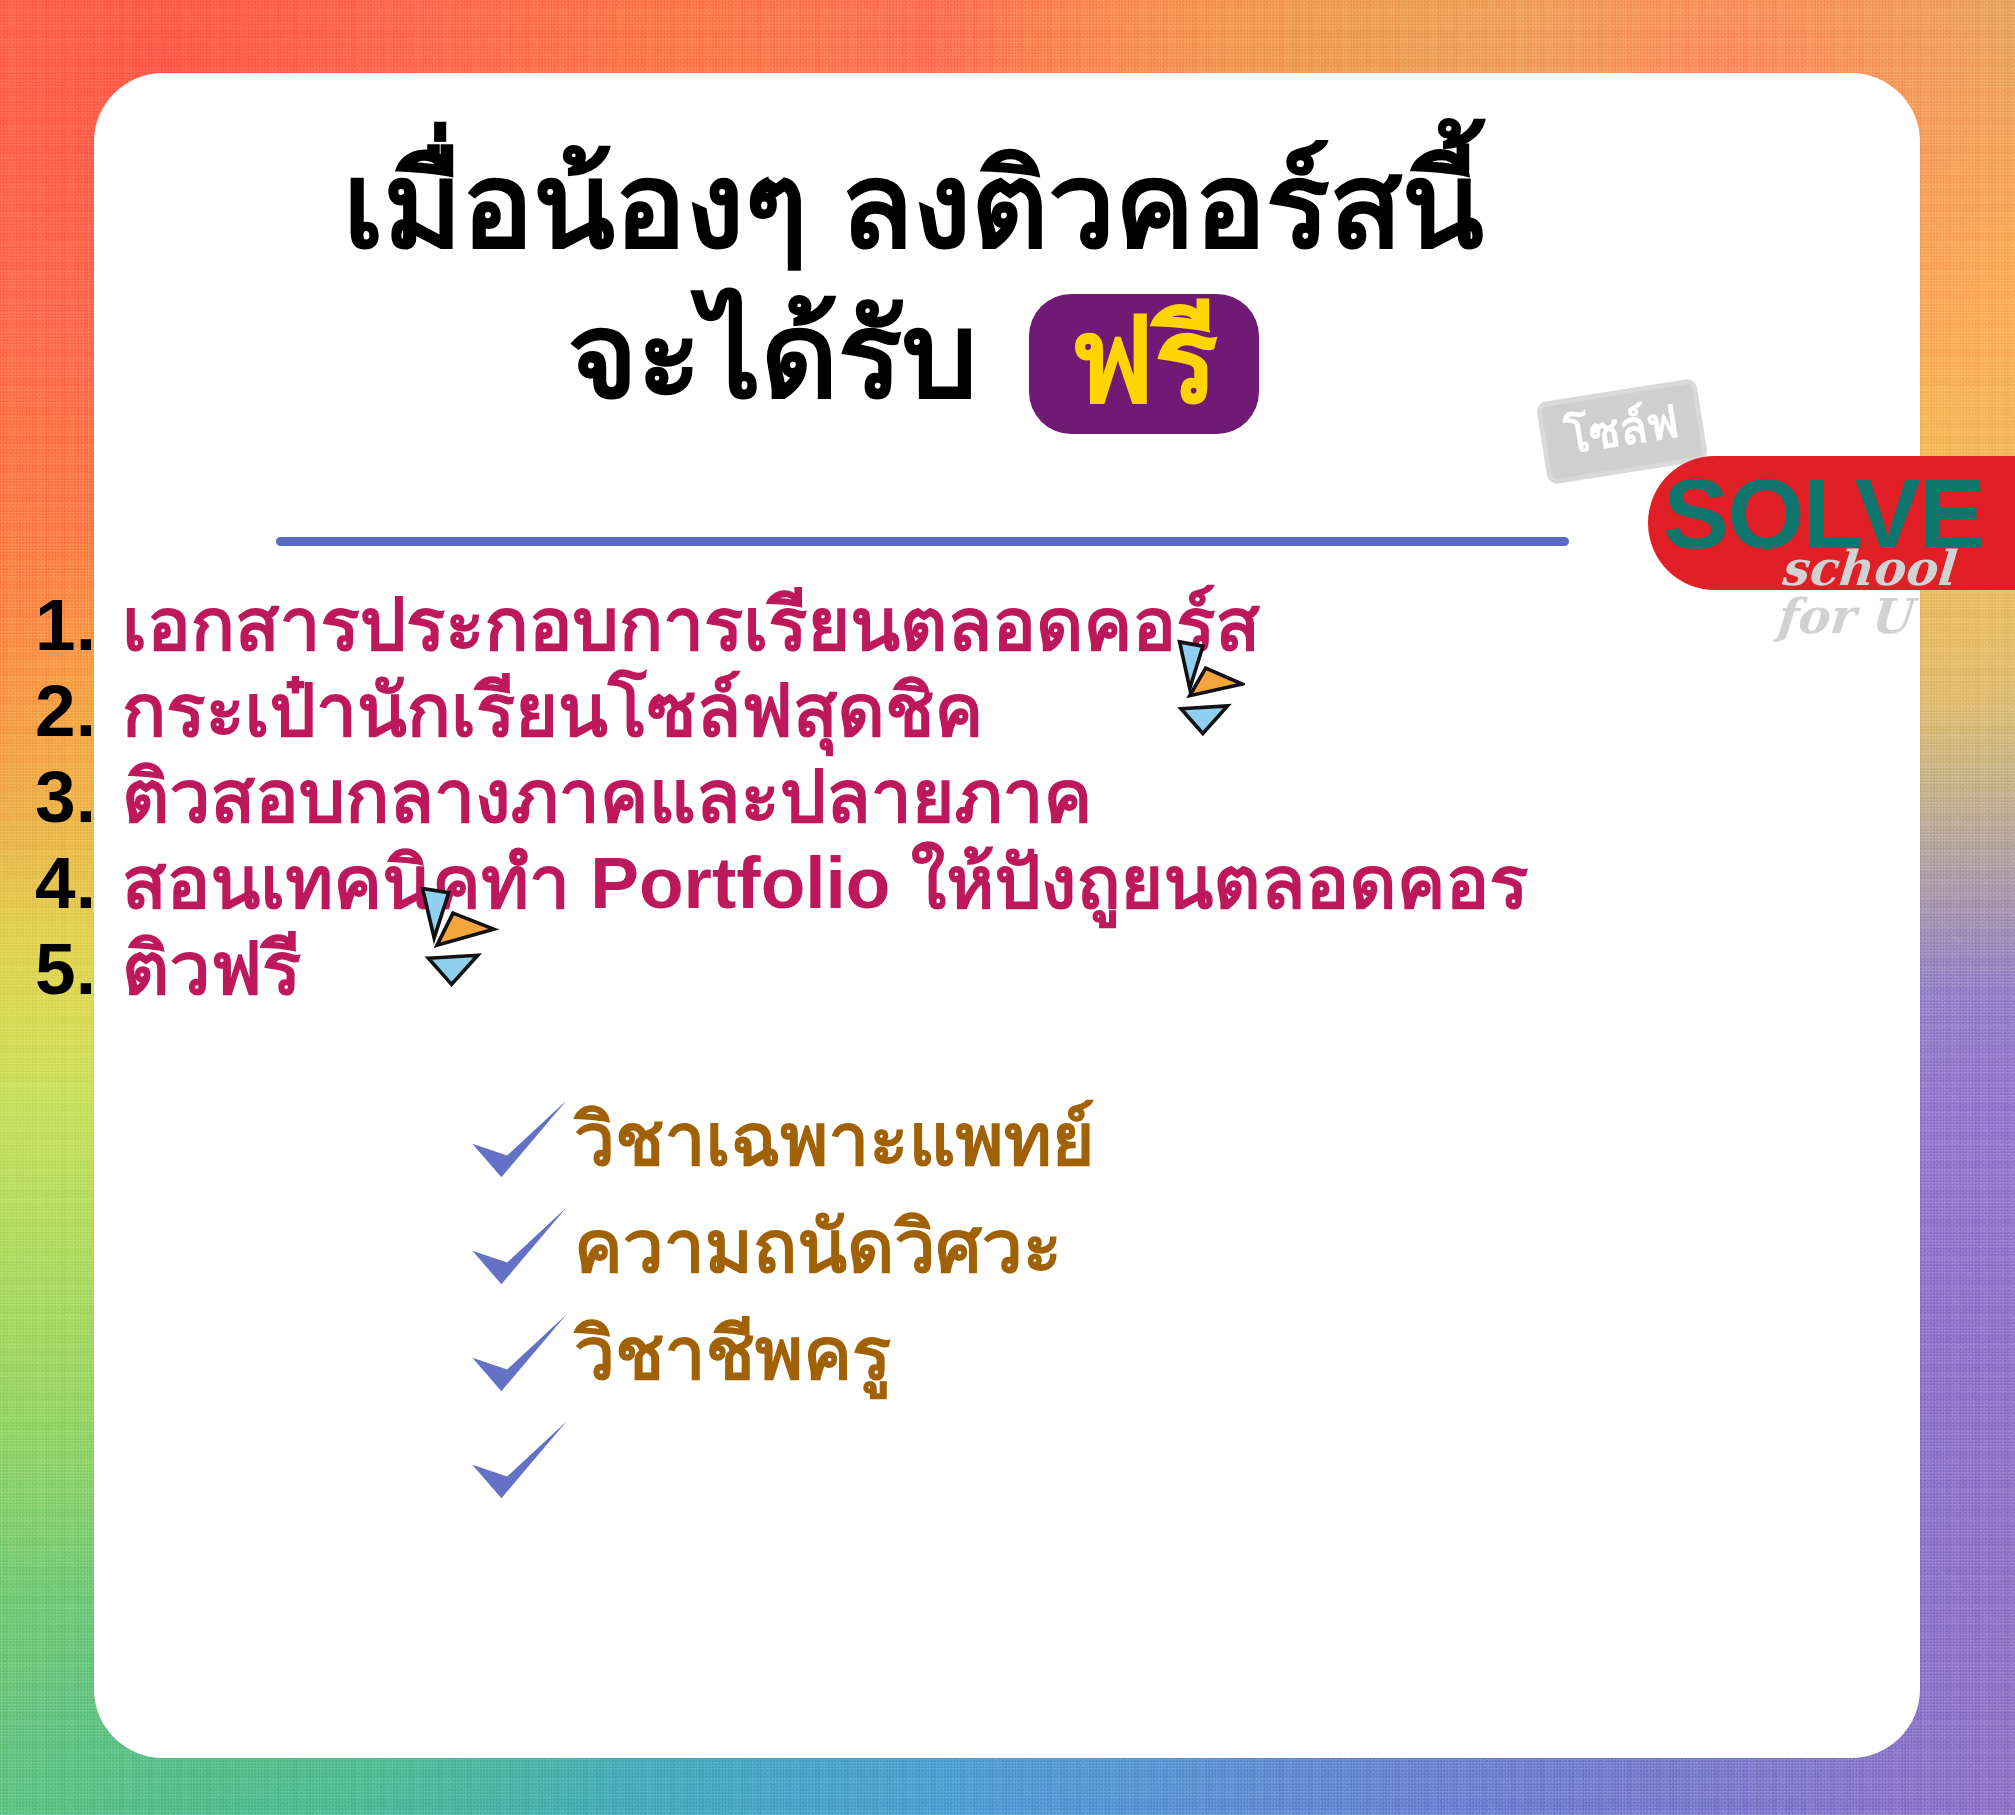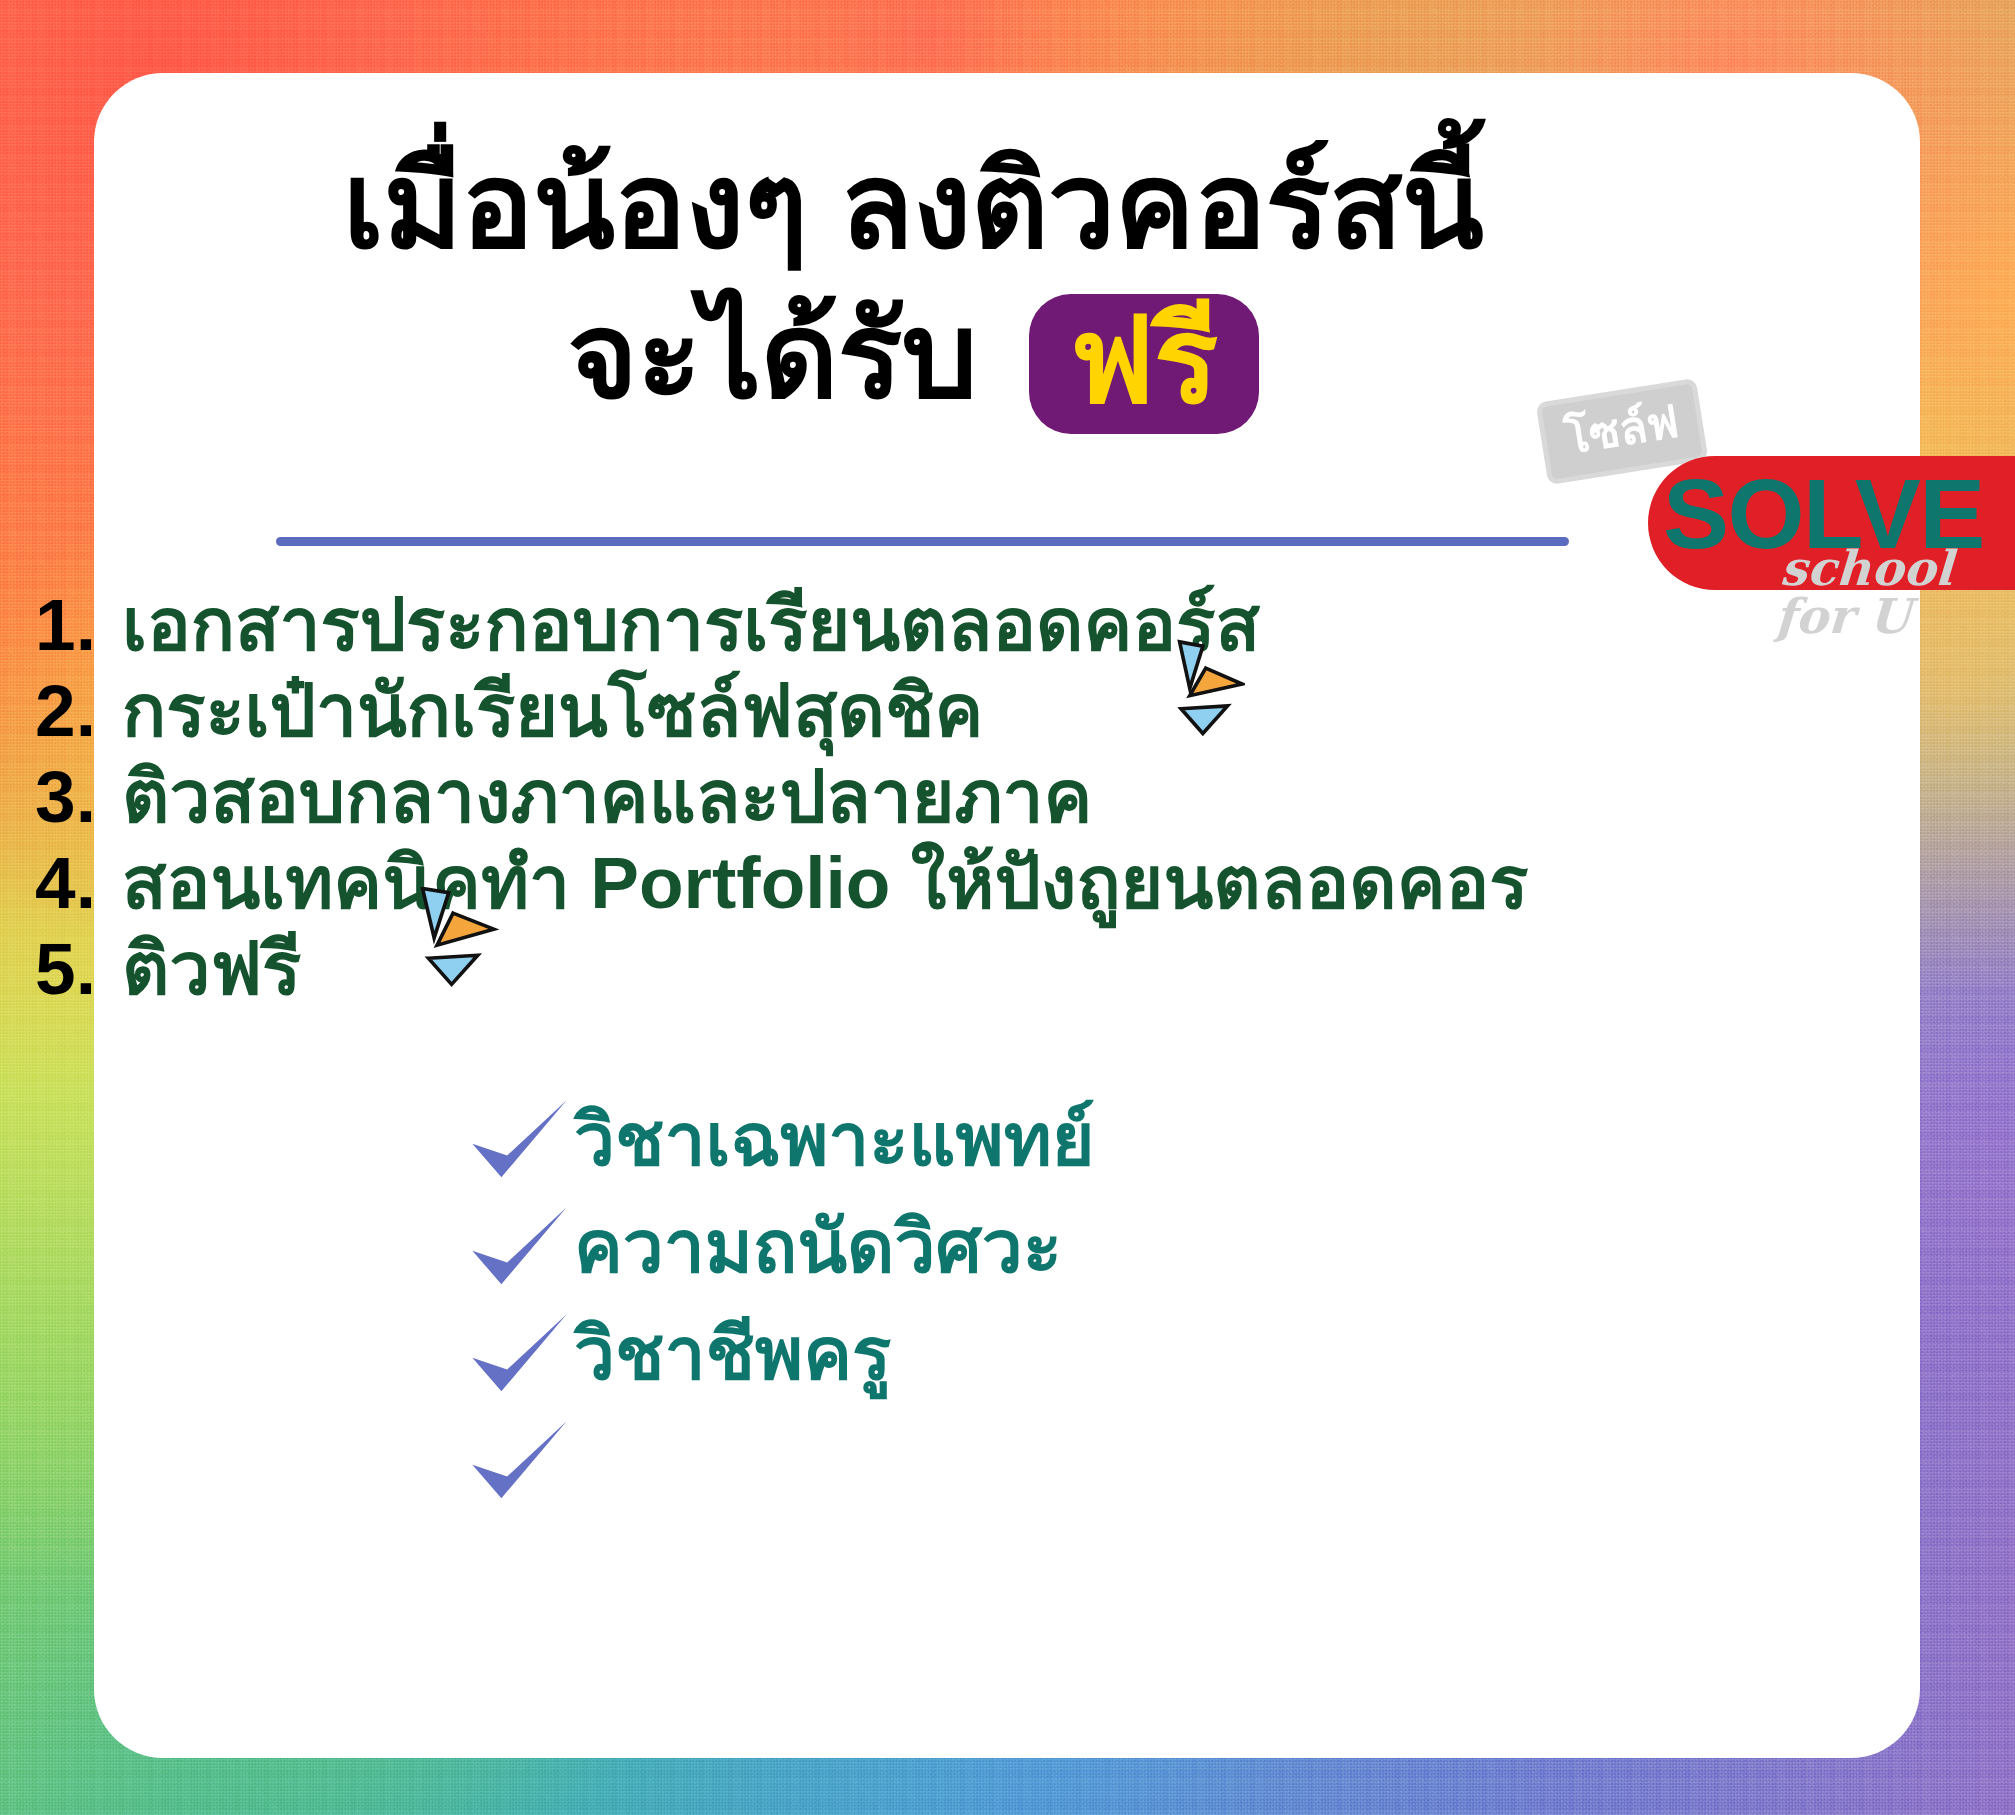--- a/index.html
+++ b/index.html
@@ -107,35 +107,35 @@
   }
 
   
   .list{position:absolute;left:0;top:588px;width:1826px;}
   .row{position:relative;display:flex;align-items:flex-start;height:86px;}
   .num{
     width:122px;flex:0 0 122px;text-align:right;padding-right:26px;
     font-weight:bold;font-size:73px;line-height:1;color:#000;
     box-sizing:border-box;
   }
-  .txt{font-weight:bold;font-size:73px;line-height:1;color:#14532d;white-space:nowrap;}
+  .txt{font-weight:bold;font-size:73px;line-height:1;color:#be185d;white-space:nowrap;}
 
   
   .sparkle{position:absolute;width:109px;height:109px;pointer-events:none;}
   .sparkle svg{width:109px;height:109px;display:block;}
 
   .sp-bag{left:1136px;top:-35px;}
   .sp-five{left:392px;top:-45px;}
 
   
   .sublist{position:absolute;left:0;top:1086px;width:1826px;}
   .subrow{display:flex;align-items:center;height:107px;padding-left:465px;}
   .check{width:109px;flex:0 0 109px;height:87px;}
   .check svg{width:109px;height:87px;display:block;}
-  .subtxt{font-weight:bold;font-size:73px;line-height:1;color:#0f766e;white-space:nowrap;}
+  .subtxt{font-weight:bold;font-size:73px;line-height:1;color:#a16207;white-space:nowrap;}
   .subrow.first{padding-left:465px;}
 </style>
 </head>
 <body>
 
 <div class="poster">
 
   <div class="bg">
     <div class="bg-base"></div>
     <div class="bg-patches"></div>

